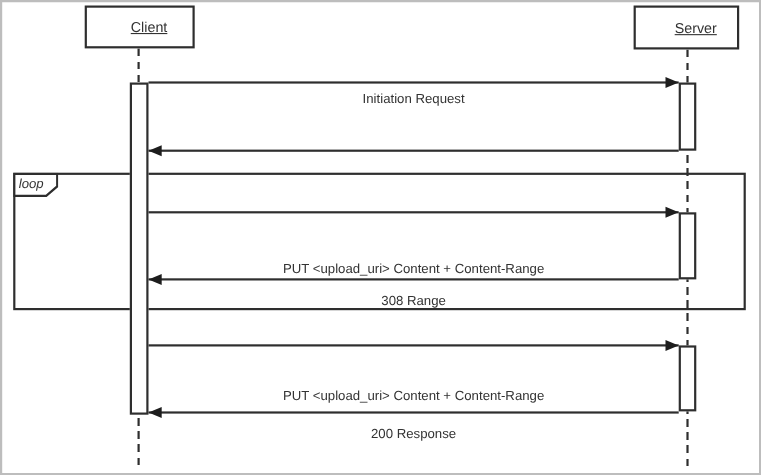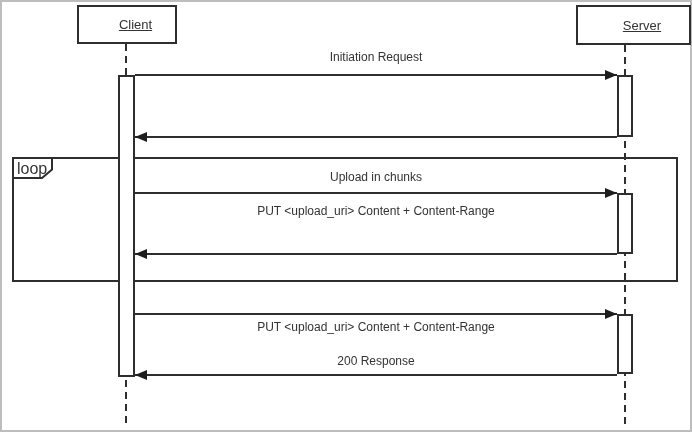--- a/index.html
+++ b/index.html
@@ -26,40 +26,41 @@
     font-size:13px;color:#333;text-decoration:underline;
   }
   .loop-frame{
     position:absolute;border:2px solid #2e2e2e;box-sizing:border-box;
     background:transparent;
   }
   .loop-tag{position:absolute;}
   .loop-tag svg{position:absolute;left:0;top:0;}
   .loop-tag span{
     position:absolute;left:5px;top:3px;
-    font-size:16px;color:#333;
+    font-size:12px;color:#333;font-style:italic;
   }
   .activation{
     position:absolute;background:#fff;border:2px solid #2e2e2e;box-sizing:border-box;
   }
   .h-line{position:absolute;height:2px;background:#2e2e2e;}
   .arrow-left{
     position:absolute;width:0;height:0;
     border-top:5px solid transparent;border-bottom:5px solid transparent;
     border-right:12px solid #1d1d1d;
   }
   .arrow-right{
     position:absolute;width:0;height:0;
     border-top:5px solid transparent;border-bottom:5px solid transparent;
     border-left:12px solid #1d1d1d;
   }
   .msg{
     position:absolute;left:136px;width:480px;
     font-size:12px;line-height:14px;color:#333;text-align:center;
     white-space:nowrap;
+    margin-top:33px;
   }
 </style>
 </head>
 <body>
 
 <div class="canvas">
 
   <div class="lifeline" style="left:125px;top:44px;height:381px"></div>
   <div class="lifeline" style="left:624px;top:45px;height:384px"></div>
 
@@ -84,25 +85,25 @@
   <div class="h-line" style="left:135px;top:374px;width:482px"></div>
 
   <div class="arrow-right" style="left:605px;top:70px"></div>
   <div class="arrow-left" style="left:135px;top:132px"></div>
   <div class="arrow-right" style="left:605px;top:188px"></div>
   <div class="arrow-left" style="left:135px;top:249px"></div>
   <div class="arrow-right" style="left:605px;top:309px"></div>
   <div class="arrow-left" style="left:135px;top:370px"></div>
 
   <div class="msg" style="top:50px">Initiation Request</div>
-  <div class="msg" style="top:170px">Upload in chunks</div>
   <div class="msg" style="top:204px">PUT &lt;upload_uri&gt; Content + Content-Range</div>
+  <div class="msg" style="top:233px">308 Range</div>
   <div class="msg" style="top:320px">PUT &lt;upload_uri&gt; Content + Content-Range</div>
   <div class="msg" style="top:354px">200 Response</div>
 
   <div class="actor-box" style="left:77px;top:5px;width:100px;height:39px">
     <span>Client</span>
   </div>
-  <div class="actor-box" style="left:576px;top:5px;width:115px;height:40px">
+  <div class="actor-box" style="left:576px;top:5px;width:96px;height:40px">
     <span>Server</span>
   </div>
 
 </div>
 
 </body></html>

